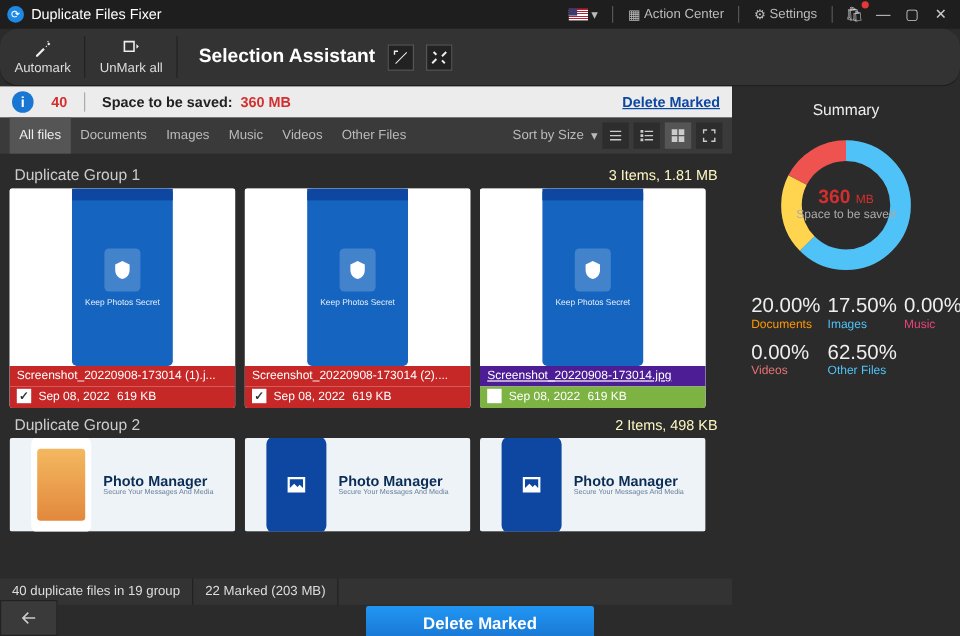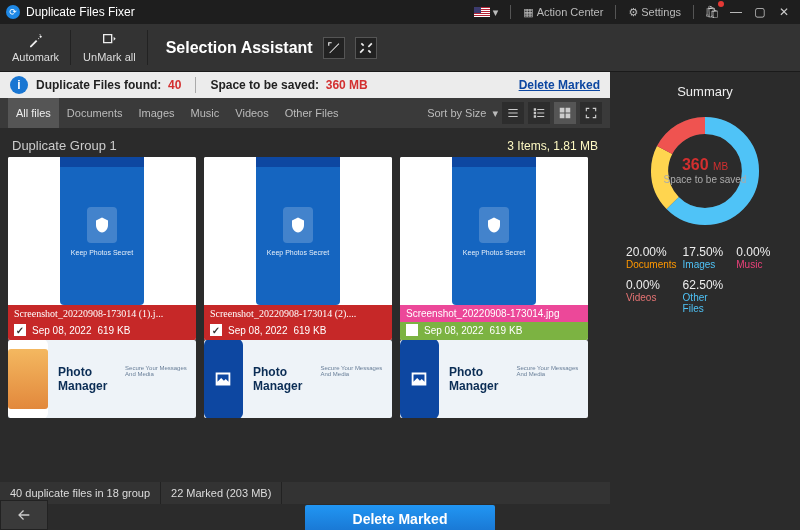--- a/index.html
+++ b/index.html
@@ -8,21 +8,21 @@
   .titlebar .app-icon { width: 14px; height: 14px; border-radius: 50%; background: #1e88e5; display: flex; align-items: center; justify-content: center; color: #fff; font-size: 9px; margin-right: 6px; }
   .titlebar .title { color: #fff; font-size: 12px; flex: 1; }
   .titlebar .right { display: flex; align-items: center; gap: 4px; color: #bbb; }
   .titlebar .right .sep { width: 1px; height: 14px; background: #555; margin: 0 4px; }
   .titlebar .chip { display: flex; align-items: center; gap: 3px; font-size: 11px; padding: 0 4px; cursor: pointer; }
   .titlebar .flag { width: 16px; height: 10px; background: linear-gradient(to bottom,#b22234 0 10%,#fff 10% 20%,#b22234 20% 30%,#fff 30% 40%,#b22234 40% 50%,#fff 50% 60%,#b22234 60% 70%,#fff 70% 80%,#b22234 80% 90%,#fff 90% 100%); position: relative; }
   .titlebar .flag::before { content:""; position:absolute; left:0; top:0; width:7px; height:6px; background:#3c3b6e; }
   .winbtn { width: 20px; height: 18px; display: flex; align-items: center; justify-content: center; color: #ccc; font-size: 12px; cursor: pointer; }
   .notif { position: relative; }
   .notif .dot { position: absolute; top: -2px; right: -2px; width: 6px; height: 6px; background: #e53935; border-radius: 50%; }
-  .toolbar { height: 48px; background: #333; display: flex; align-items: center; border-bottom: 1px solid #1a1a1a; }
+  .toolbar { height: 48px; background: #333; display: flex; align-items: center; border-bottom: 1px solid #1a1a1a; border-radius: 15px; }
   .tbtn { display: flex; flex-direction: column; align-items: center; justify-content: center; gap: 3px; padding: 4px 12px; color: #ddd; height: 100%; cursor: pointer; position: relative; }
   .tbtn::after { content:""; position:absolute; right:0; top:6px; bottom:6px; width:1px; background:#222; }
   .tbtn svg { width: 18px; height: 16px; fill: #eee; }
   .sel-assistant { display: flex; align-items: center; gap: 10px; padding: 0 18px; color: #fff; font-weight: 600; font-size: 16px; }
   .sq { width: 22px; height: 22px; background: #222; border: 1px solid #555; display: flex; align-items: center; justify-content: center; }
   .sq svg { width: 14px; height: 14px; fill:#eee; }
   .main { display: flex; height: 432px; }
   .left { width: 610px; display: flex; flex-direction: column; }
   .infobar { background: #ececec; color: #222; display: flex; align-items: center; padding: 4px 10px; font-size: 12px; font-weight: 600; }
   .infobar .info-icon { width: 18px; height: 18px; border-radius:50%; background:#1976d2; color:#fff; display:flex; align-items:center; justify-content:center; font-size:12px; font-weight:bold; margin-right:8px; }
@@ -44,47 +44,47 @@
   .card { width: 188px; background:#fff; border-radius:2px; overflow:hidden; display:flex; flex-direction:column; }
   .card .imgarea { height: 148px; background:#fff; display:flex; align-items:center; justify-content:center; }
   .phone { width: 84px; height: 148px; background:#1565c0; border-radius:4px; position:relative; display:flex; flex-direction:column; align-items:center; justify-content:center; color:#fff; }
   .phone .notch { position:absolute; top:0; width:100%; height:10px; background:#0d47a1; }
   .phone .shield { width:30px; height:36px; background:#fff3; border-radius:4px; display:flex; align-items:center; justify-content:center; margin-bottom:6px; }
   .phone .shield svg { width:18px; height:18px; fill:#fff; }
   .phone .pt { font-size:7px; opacity:.9; }
   .photo-manager { width:100%; height:100%; background:#eef3f8; display:flex; align-items:center; justify-content:center; gap:10px; }
   .photo-manager .ph { width:50px; height:80px; background:#0d47a1; border-radius:6px; display:flex; align-items:center; justify-content:center; }
   .photo-manager .ph svg { width:22px; height:22px; fill:#fff; }
-  .photo-manager .txtcol { display:flex; flex-direction:row; align-items:flex-start; }
+  .photo-manager .txtcol { display:flex; flex-direction:column; align-items:flex-start; }
   .photo-manager .pm { font-size:12px; font-weight:bold; color:#0b2d55; }
   .photo-manager .pms { font-size:6px; color:#0b2d559e; }
   .deer .ph { background:#fff; }
   .deer .ph::after { content:""; width:40px; height:60px; background:linear-gradient(#f4b860,#e2883c); border-radius:3px; }
   .card .caption { color:#fff; font-size:10px; padding: 3px 6px; }
-  .caption.red { background:#c62828;font-family:Liberation Serif, serif; }
-  .caption.green { background:#ec4899; }
+  .caption.red { background:#c62828; }
+  .caption.green { background:#4c1d95;text-decoration:underline; }
   .card .meta { color:#fff; font-size:10px; padding: 2px 6px 4px; display:flex; align-items:center; gap:6px; }
   .meta.red { background:#c62828; }
   .meta.green { background:#7cb342; }
   .chk { width:12px; height:12px; background:#fff; display:inline-flex; align-items:center; justify-content:center; color:#333; font-size:10px; font-weight:bold; }
   .chk.unchecked { }
   .statusbar { height:22px; background:#333; display:flex; align-items:center; }
   .statusbar .cell { padding: 0 10px; color:#ddd; border-right:1px solid #222; line-height:22px; }
   .bottombar { height:30px; background:#2b2b2b; display:flex; align-items:center; justify-content:center; }
   .bigbtn { background: linear-gradient(#2196f3,#1976d2); color:#fff; font-size:14px; font-weight:600; padding: 6px 48px; border:none; border-radius:2px; cursor:pointer; }
   .right-pane { width:190px; background:#2b2b2b; padding: 12px 16px; display:flex; flex-direction:column; align-items:center; }
   .sumtitle { font-size:13px; color:#eee; margin-bottom:12px; }
   .donut { position:relative; width:120px; height:120px; margin-bottom:14px; }
   .donut svg { width:120px; height:120px; transform: rotate(-90deg); }
   .donut .center { position:absolute; inset:0; display:flex; flex-direction:column; align-items:center; justify-content:center; }
   .donut .val { color:#d32f2f; font-size:16px; font-weight:bold; }
   .donut .val .u { font-size:10px; font-weight:normal; }
   .donut .sub { color:#aaa; font-size:10px; text-align:center; line-height:1.2; }
   .stats { display:grid; grid-template-columns: 1fr 1fr 1fr; gap: 8px 6px; width:100%; font-size:10px; }
-  .stat .pct { color:#eee; font-size:12px; }
+  .stat .pct { color:#eee; font-size:17px; }
   .stat .lbl { }
   .c-doc { color:#ff9800; }
   .c-img { color:#4fc3f7; }
   .c-mus { color:#ec407a; }
   .c-vid { color:#e57373; }
   .c-oth { color:#4fc3f7; }
   .backbtn { position:absolute; left:0; bottom:0; height:30px; width:48px; background:#3a3a3a; border:1px solid #222; display:flex; align-items:center; justify-content:center; cursor:pointer; }
   .backbtn svg { width:24px; height:16px; fill:#ccc; }
 </style>
 </head>
@@ -145,21 +145,20 @@
         </svg>
       </div>
   </div>
 </div>
 
 <div class="main">
   <div class="left">
 
     <div class="infobar">
       <div class="info-icon">i</div>
-      <span>Duplicate Files found:</span>
       <span>&nbsp;&nbsp;</span>
       <span class="red">40</span>
       <span class="vsep"></span>
       <span>Space to be saved:</span>
       <span>&nbsp;&nbsp;</span>
       <span class="red">360 MB</span>
       <span class="link">Delete Marked</span>
     </div>
 
     <div class="tabbar">
@@ -255,20 +254,24 @@
             </div>
           <div class="caption green">Screenshot_20220908-173014.jpg</div>
           <div class="meta green">
               <span class="chk unchecked"></span>
               <span>Sep 08, 2022</span>
               <span>619 KB</span>
             </div>
         </div>
       </div>
 
+      <div class="ghdr">
+        <span>Duplicate Group 2</span>
+        <span class="ginfo">2 Items, 498 KB</span>
+      </div>
       <div class="thumbs">
         <div class="card" style="height:78px;">
           <div class="imgarea" style="height:78px;">
             <div class="photo-manager deer">
                 <div class="ph"></div>
                 <div class="txtcol">
                   <div class="pm">Photo Manager</div>
                   <div class="pms">Secure Your Messages And Media</div>
                 </div>
               </div>
@@ -301,21 +304,21 @@
                   <div class="pm">Photo Manager</div>
                   <div class="pms">Secure Your Messages And Media</div>
                 </div>
               </div>
           </div>
         </div>
       </div>
     </div>
 
     <div class="statusbar">
-      <div class="cell">40 duplicate files in 18 group</div>
+      <div class="cell">40 duplicate files in 19 group</div>
       <div class="cell">22 Marked (203 MB)</div>
     </div>
   </div>
 
   <div class="right-pane">
     <div class="sumtitle">Summary</div>
     <div class="donut">
       <svg viewBox="0 0 42 42">
         <circle cx="21" cy="21" r="15.915" fill="none" stroke="#444" stroke-width="6"></circle>
         <circle cx="21" cy="21" r="15.915" fill="none" stroke="#4fc3f7" stroke-width="6" stroke-dasharray="62.5 37.5" stroke-dashoffset="0"></circle>

